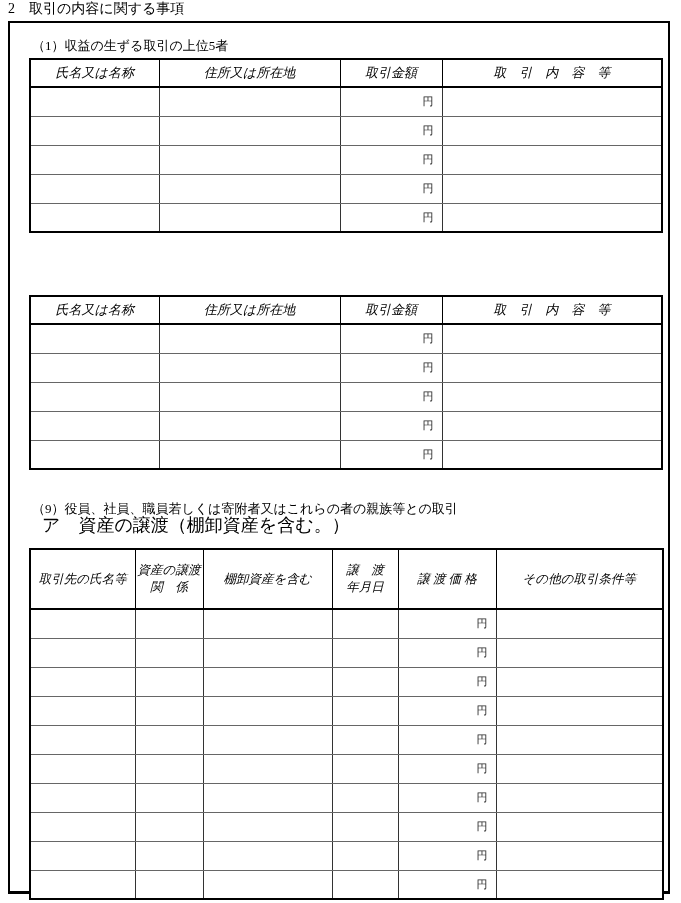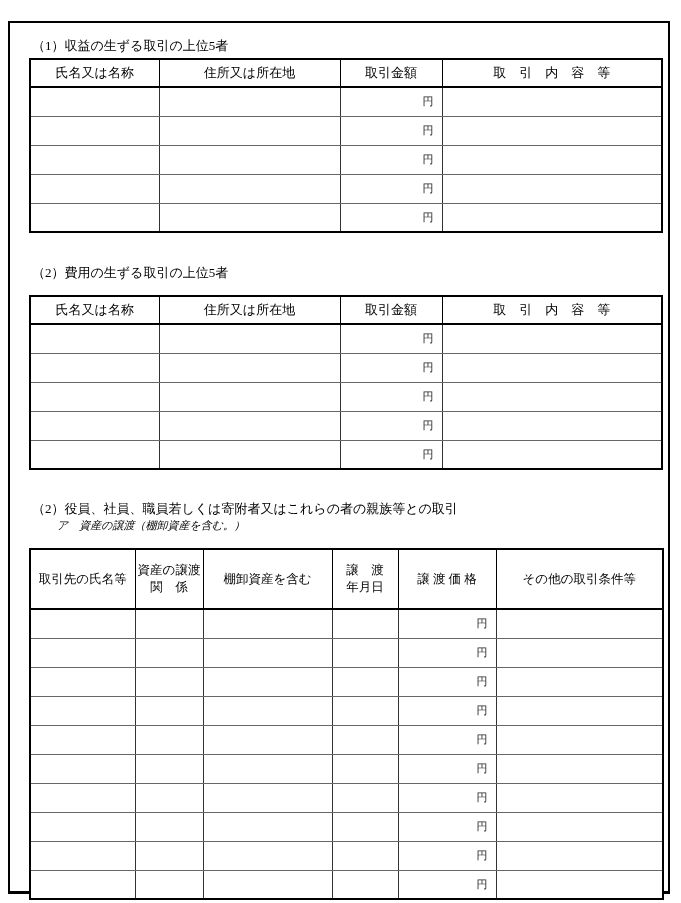--- a/index.html
+++ b/index.html
@@ -18,56 +18,58 @@
     position:absolute;left:8px;top:21px;
     width:662px;height:873px;
     border:2px solid #000;border-bottom-width:3px;
     box-sizing:border-box;background:#fff;
   }
   .heading{
     position:absolute;left:22px;
     font-size:13px;line-height:15px;white-space:pre;
   }
   .subheading{
-    position:absolute;left:47px;
-    font-size:11px;line-height:15px;white-space:pre;font-style:italic;
+    position:absolute;left:32px;
+    font-size:18px;line-height:15px;white-space:pre;
   }
   table{
     position:absolute;left:19px;
     border-collapse:collapse;table-layout:fixed;
     background:#fff;border:2px solid #000;
   }
   th,td{
     border:1px solid #555;
     padding:0;margin:0;
     font-weight:normal;
     overflow:hidden;
   }
   th{
     border-color:#000;
     border-bottom:2px solid #000;
     font-size:13px;text-align:center;vertical-align:middle;
     line-height:16px;
+    font-style:italic;
   }
   .t12 thead tr{height:28px;}
   .t3  thead tr{height:60px;}
   tbody tr{height:29px;}
   tbody td{border-color:#666;border-left-color:#333;border-right-color:#333;}
   td.yen{
     text-align:right;padding-right:8px;
     font-size:11px;color:#222;vertical-align:middle;
   }
   .th2line span{display:block;line-height:17px;}
   .t3 th{font-size:12.5px;}
 </style>
 </head>
 <body>
 
 <div class="page">
 
+  <div class="doc-title">2　取引の内容に関する事項</div>
 
   <div class="frame">
 
     <div class="heading" style="top:15px">（1）収益の生ずる取引の上位5者</div>
     <table class="t12" style="top:35px;width:632px">
       <colgroup>
         <col style="width:129px">
           <col style="width:181px">
           <col style="width:102px">
           <col style="width:220px">
@@ -107,21 +109,20 @@
         </tr>
         <tr>
           <td></td>
             <td></td>
           <td class="yen">円</td>
           <td></td>
         </tr>
       </tbody>
     </table>
 
-    <div class="heading" style="top:242px">（2）費用の生ずる取引の上位5者</div>
     <table class="t12" style="top:272px;width:632px">
       <colgroup>
         <col style="width:129px">
           <col style="width:181px">
           <col style="width:102px">
           <col style="width:220px">
       </colgroup>
       <thead>
         <tr>
           <th>氏名又は名称</th>
@@ -157,21 +158,21 @@
         </tr>
         <tr>
           <td></td>
             <td></td>
           <td class="yen">円</td>
           <td></td>
         </tr>
       </tbody>
     </table>
 
-    <div class="heading" style="top:478px">（2）役員、社員、職員若しくは寄附者又はこれらの者の親族等との取引</div>
+    <div class="heading" style="top:478px">（9）役員、社員、職員若しくは寄附者又はこれらの者の親族等との取引</div>
     <div class="subheading" style="top:495px">ア　資産の譲渡（棚卸資産を含む。）</div>
     <table class="t3" style="top:525px;width:633px">
       <colgroup>
         <col style="width:105px">
           <col style="width:68px">
           <col style="width:129px">
           <col style="width:66px">
           <col style="width:98px">
           <col style="width:167px">
       </colgroup>

